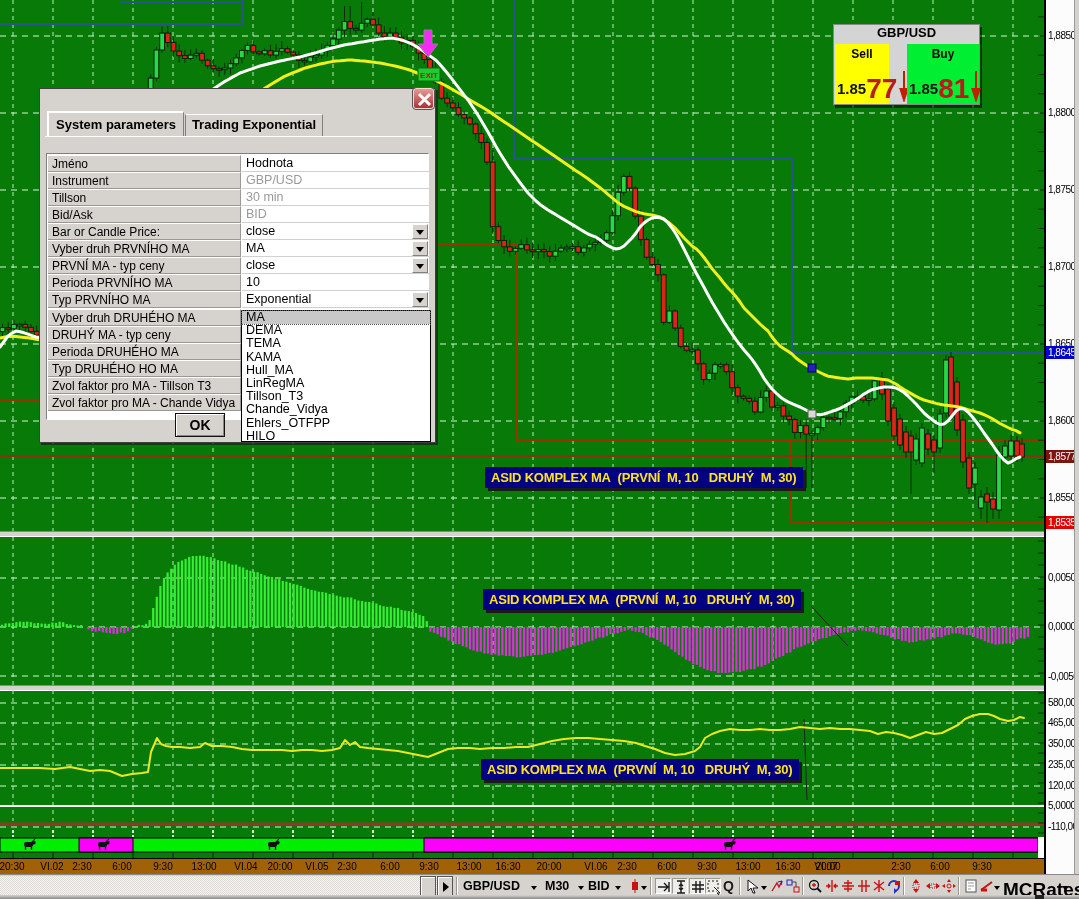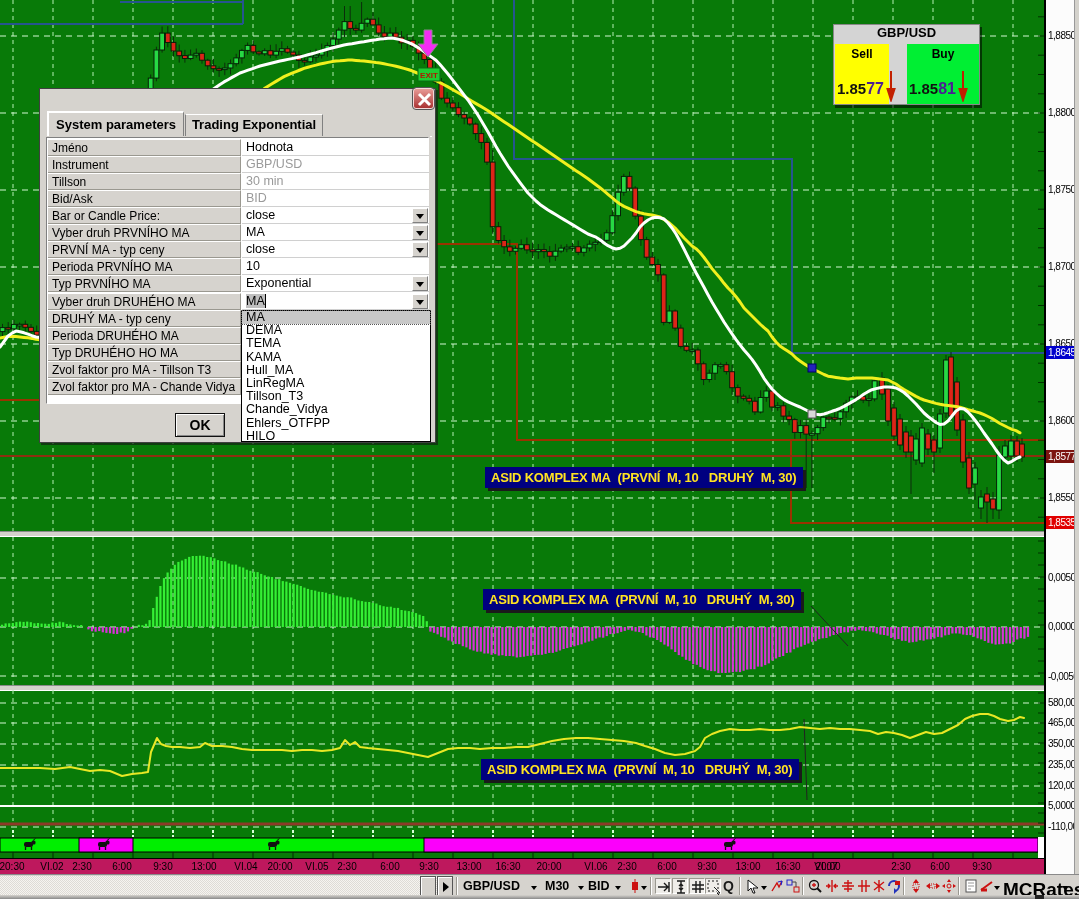--- a/index.html
+++ b/index.html
@@ -2,38 +2,38 @@
 <html><head><meta charset="utf-8"><style>
 *{margin:0;padding:0;box-sizing:border-box}
 html,body{width:1079px;height:899px;overflow:hidden;font-family:"Liberation Sans",sans-serif}
 #page{position:relative;width:1079px;height:899px;background:#087a08}
 #chart{position:absolute;left:0;top:0;width:1044px;height:874px;background:#087a08}
 #axis{position:absolute;left:1044px;top:0;width:30px;height:874px;background:#fcfcfc;border-left:2px solid #000}
 #vscroll{position:absolute;left:1074px;top:0;width:5px;height:874px;background:#d4d2cc;border-left:1px solid #999}
 .axl{position:absolute;left:2px;width:28px;font-size:10px;color:#000;white-space:nowrap;letter-spacing:-0.5px}
 .axb{position:absolute;left:0px;width:34px;font-size:10px;color:#fff;white-space:nowrap;height:13px;line-height:13px;letter-spacing:-0.5px;padding-left:2px}
 .sep{position:absolute;left:0;width:1079px;height:6px;background:#d4d2cc;border-top:1px solid #8a8a8a;border-bottom:1px solid #fff}
-#taxis{position:absolute;left:0;top:858px;width:1044px;height:16px;background:#be185d;border-top:1px solid #000}
+#taxis{position:absolute;left:0;top:858px;width:1044px;height:16px;background:#a16207;border-top:1px solid #000}
 .tl{position:absolute;top:2px;width:40px;text-align:center;font-size:10px;color:#000}
 .asid{position:absolute;height:21px;line-height:21px;background:#000080;color:#ffe321;font-weight:bold;font-size:13px;padding:0 6px;white-space:nowrap;box-shadow:3px 3px 0 #1a1a1a;letter-spacing:-0.2px}
 #quote{position:absolute;left:833px;top:24px;width:147px;height:81px;background:#d4d4d4;border:1px solid #888;box-shadow:2px 3px 0 rgba(0,0,0,0.55)}
 #qhead{position:absolute;left:0;top:0;width:100%;height:19px;font-size:13px;font-weight:bold;text-align:center;color:#000}
 #qsell{position:absolute;left:1px;top:19px;width:54px;height:60px;background:#ffff00}
 #qbuy{position:absolute;left:73px;top:19px;width:72px;height:60px;background:#00ef33}
 .qt{text-align:center;font-size:12px;font-weight:bold;margin-top:3px}
 .qp{position:absolute;bottom:2px;left:2px;display:flex;align-items:flex-end}
 .p1{font-size:15px;font-weight:bold;color:#111;line-height:26px}
-.p2{font-size:16px;font-weight:bold;color:#4c1d95;line-height:26px}
+.p2{font-size:28px;font-weight:bold;color:#b91c1c;line-height:26px}
 #dlg{position:absolute;left:39px;top:88px;width:397px;height:355px;background:#d6d3ce;border:1px solid #404040;box-shadow:2px 2px 0 rgba(20,20,20,0.6);}
 #dlgtitle{position:absolute;left:2px;top:2px;width:391px;height:18px;background:linear-gradient(#f4f4f6,#babac4);font-size:13px;font-weight:bold;color:#000;padding:1px 0 0 8px}
 #dlgclose{position:absolute;left:373px;top:-1px;width:21px;height:21px;background:linear-gradient(#e89a96,#a33);border:1px solid #f4d8d8;border-radius:3px;outline:1px solid #555}
 #tab1{position:absolute;left:7px;top:22px;width:137px;height:25px;background:#d6d3ce;border:1px solid #808080;border-bottom:none;border-top:2px solid #fff;border-left:2px solid #fff;font-size:13px;font-weight:bold;text-align:center;padding-top:4px;z-index:3}
 #tab2{position:absolute;left:145px;top:25px;width:138px;height:22px;background:#d6d3ce;border:1px solid #808080;border-bottom:none;border-top:1px solid #fff;font-size:13px;font-weight:bold;text-align:center;padding-top:2px}
 #tabline{position:absolute;left:5px;top:47px;width:387px;height:1px;background:#fff}
-#tbl{position:absolute;left:6px;top:48px;width:383px;height:267px;background:#fff;border:1px solid #808080;border-right-color:#fff;border-bottom-color:#fff;outline:1px solid #d6d3ce}
+#tbl{position:absolute;left:6px;top:64px;width:383px;height:267px;background:#fff;border:1px solid #808080;border-right-color:#fff;border-bottom-color:#fff;outline:1px solid #d6d3ce}
 .trl{position:absolute;left:1px;width:193px;height:17px;background:#d6d3ce;border-bottom:1px solid #9a9890;border-right:1px solid #9a9890;border-top:1px solid #fff;font-size:12px;color:#000;padding:1px 0 0 4px;white-space:nowrap}
 .trv{position:absolute;left:195px;width:187px;height:17px;background:#fff;border-bottom:1px solid #d0d0d0;font-size:12.5px;color:#000;padding:1px 0 0 4px;white-space:nowrap}
 .trv.gray{color:#9a9a9a}
 .ddb{position:absolute;left:365px;width:16px;height:15px;background:#d6d3ce;border:1px solid #808080;border-top-color:#fff;border-left-color:#fff}
 .dar{position:absolute;left:3px;top:5px;width:0;height:0;border:4px solid transparent;border-top:5px solid #000}
 #ddlist{position:absolute;left:201px;top:221px;width:190px;height:132px;background:#fff;border:1px solid #000;z-index:5}
 .li{height:13.2px;font-size:12.5px;color:#000;padding-left:4px;line-height:13.2px;white-space:nowrap}
 .li.sel{background:#c8c8c8;outline:1px dotted #555}
 #okbtn{position:absolute;left:135px;top:324px;width:50px;height:24px;background:#d6d3ce;border:1px solid #111;box-shadow:inset 1px 1px 0 #fff,inset -1px -1px 0 #888;font-size:14px;font-weight:bold;text-align:center;padding-top:3px;z-index:6}
 #bbar{position:absolute;left:0;top:874px;width:1079px;height:25px;background:#d6d3ce;border-top:1px solid #8a8a8a}

